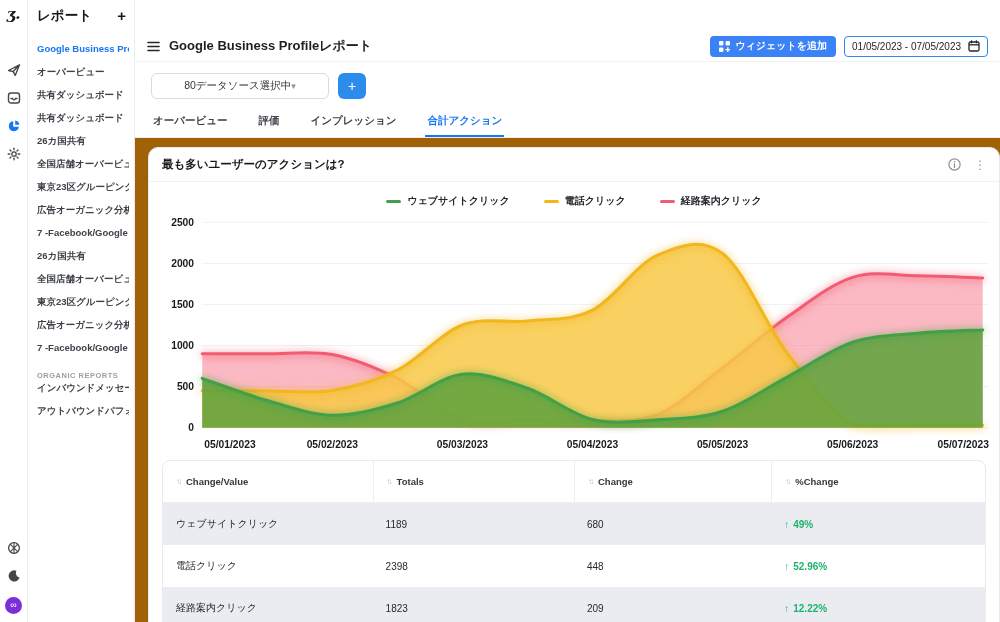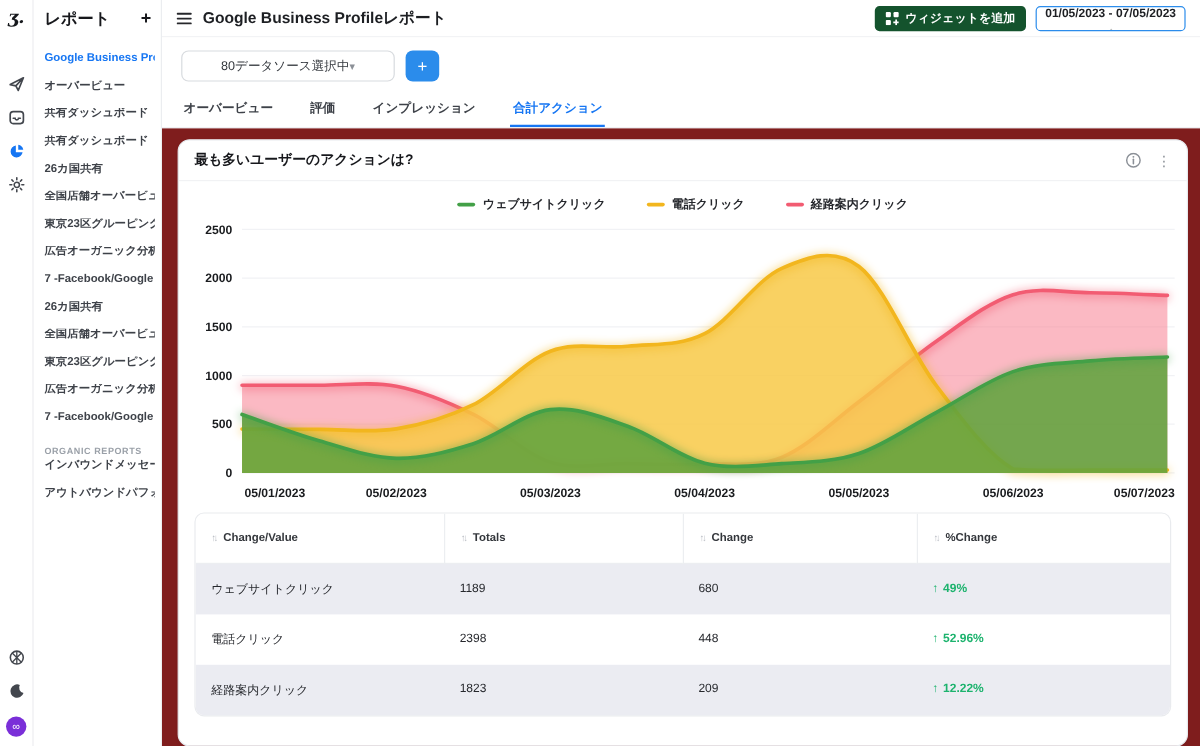--- a/index.html
+++ b/index.html
@@ -21,38 +21,38 @@
   .sidebar{width:107px;border-right:1px solid #ebedf0;padding:7px 5px 0 9px;display:flex;flex-direction:column;overflow:hidden;flex:none;}
   .sb-head{display:flex;justify-content:space-between;align-items:center;margin-bottom:19px;padding-right:3px;}
   .sb-title{font-size:13.5px;font-weight:bold;color:#17181c;}
   .sb-add{font-size:15px;font-weight:bold;color:#17181c;background:none;border:none;padding:0;cursor:pointer;line-height:14px;}
   .sb-item{font-size:9.5px;font-weight:600;color:#3e4249;margin-bottom:13px;line-height:10px;white-space:nowrap;overflow:hidden;cursor:pointer;}
   .sb-item.active{color:#1676f3;}
   .sb-section{font-size:7.5px;font-weight:600;letter-spacing:.5px;color:#9aa0a8;margin:5px 0 3px;}
 
   
   .main{flex:1;display:flex;flex-direction:column;min-width:0;}
-  .topbar{height:31px;display:flex;align-items:center;gap:9px;padding:0 12px;border-bottom:1px solid #f2f3f5;flex:none;}
+  .topbar{height:31px;display:flex;align-items:center;gap:9px;padding:0 12px;border-bottom:1px solid #f2f3f5;flex:none;margin-top:31px;}
   .hamburger{color:#26272b;background:none;border:none;padding:0;display:flex;cursor:pointer;}
   .tb-title{font-size:13px;font-weight:bold;color:#1d1f23;margin:0;}
   .topbar-right{margin-left:auto;display:flex;gap:8px;align-items:center;}
-  .btn-blue{background:#14532d;color:#fff;border:none;border-radius:4px;height:21px;display:inline-flex;align-items:center;gap:5px;padding:0 9px;font-size:10px;font-weight:600;cursor:pointer;font-family:inherit;}
-  .datebox{height:21px;border:1px solid #2b8ceb;border-radius:4px;display:flex;align-items:center;gap:7px;padding:0 7px;font-size:10px;font-weight:bold;color:#1d1f23;background:#fff;cursor:pointer;flex-direction:column;}
+  .btn-blue{background:#3b82f6;color:#fff;border:none;border-radius:4px;height:21px;display:inline-flex;align-items:center;gap:5px;padding:0 9px;font-size:10px;font-weight:600;cursor:pointer;font-family:inherit;}
+  .datebox{height:21px;border:1px solid #2b8ceb;border-radius:4px;display:flex;align-items:center;gap:7px;padding:0 7px;font-size:10px;font-weight:normal;color:#1d1f23;background:#fff;cursor:pointer;}
   .datebox svg{display:block;}
 
   .controls{display:flex;gap:9px;align-items:center;padding:11px 12px 8px 16px;flex:none;}
   .select{width:178px;height:26px;border:1px solid #d8dbdf;border-radius:6px;display:flex;align-items:center;justify-content:center;padding:0 9px;font-size:10.5px;color:#33373d;background:#fff;cursor:pointer;}
   .caret{color:#8b9097;font-size:9px;}
   .btn-sq{width:28px;height:26px;border-radius:6px;background:#2b8ceb;color:#fff;font-size:14px;border:none;cursor:pointer;line-height:26px;padding:0;}
 
   .tabs{display:flex;gap:27px;padding:0 16px;border-bottom:1px solid #ebedf0;flex:none;}
   .tab{font-size:10.5px;font-weight:600;color:#3e4249;padding:7px 2px 9px;cursor:pointer;white-space:nowrap;}
   .tab.active{color:#1676f3;box-shadow:inset 0 -2px 0 #1676f3;}
 
-  .content{flex:1;background:#7f1d1d;padding:9px 10px 0 13px;min-height:0;}
+  .content{flex:1;background:#a16207;padding:9px 0 0 13px;min-height:0;}
   .card{background:#fff;border:1px solid #e7e9ed;border-radius:10px;box-shadow:0 1px 3px rgba(20,24,40,.05);height:506px;display:flex;flex-direction:column;}
   .card-head{display:flex;align-items:center;justify-content:space-between;padding:9px 13px;border-bottom:1px solid #f1f2f4;flex:none;}
   .card-title{font-size:11.5px;font-weight:bold;color:#17181c;margin:0;}
   .head-icons{display:flex;gap:13px;color:#8b9097;align-items:center;}
   .head-icons .hic{background:none;border:none;padding:0;color:#8b9097;cursor:pointer;display:flex;align-items:center;font-size:12px;}
 
   .legend{display:flex;justify-content:center;gap:34px;padding:12px 0 0;flex:none;}
   .lg-item{display:flex;align-items:center;gap:6px;font-size:10px;font-weight:600;color:#26282d;cursor:pointer;}
   .dash{width:15px;height:3px;border-radius:2px;display:inline-block;}
 

